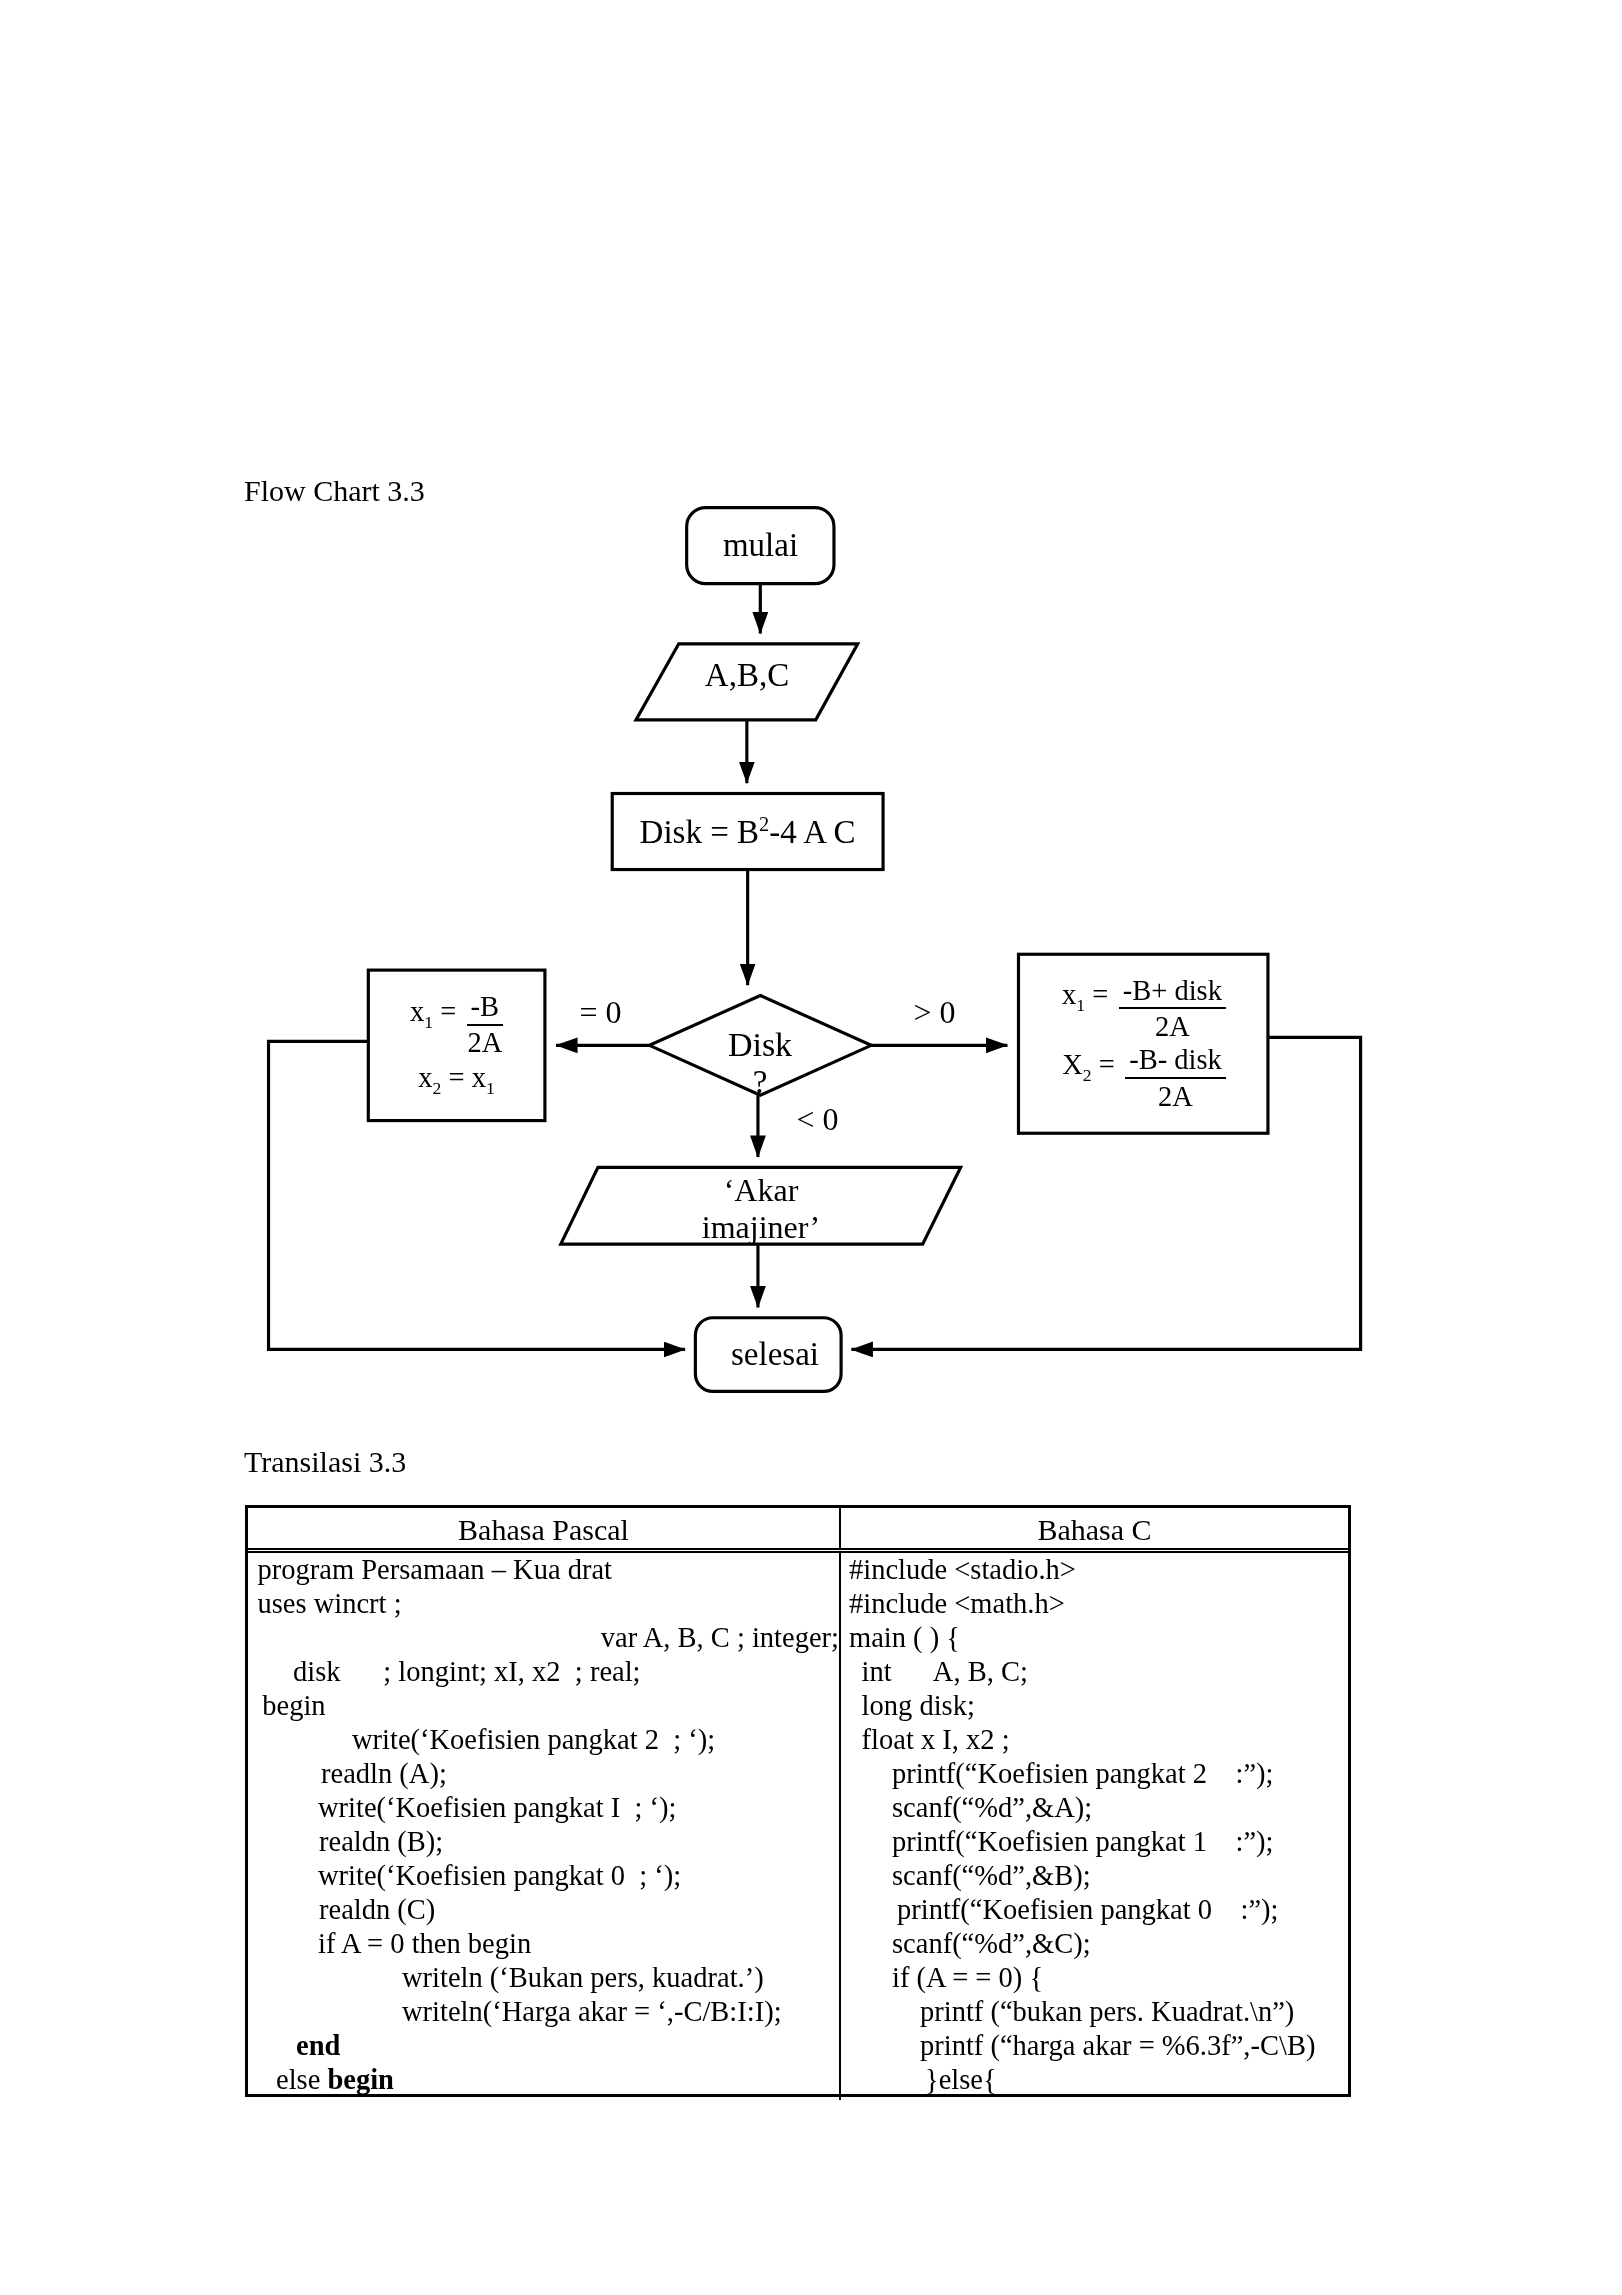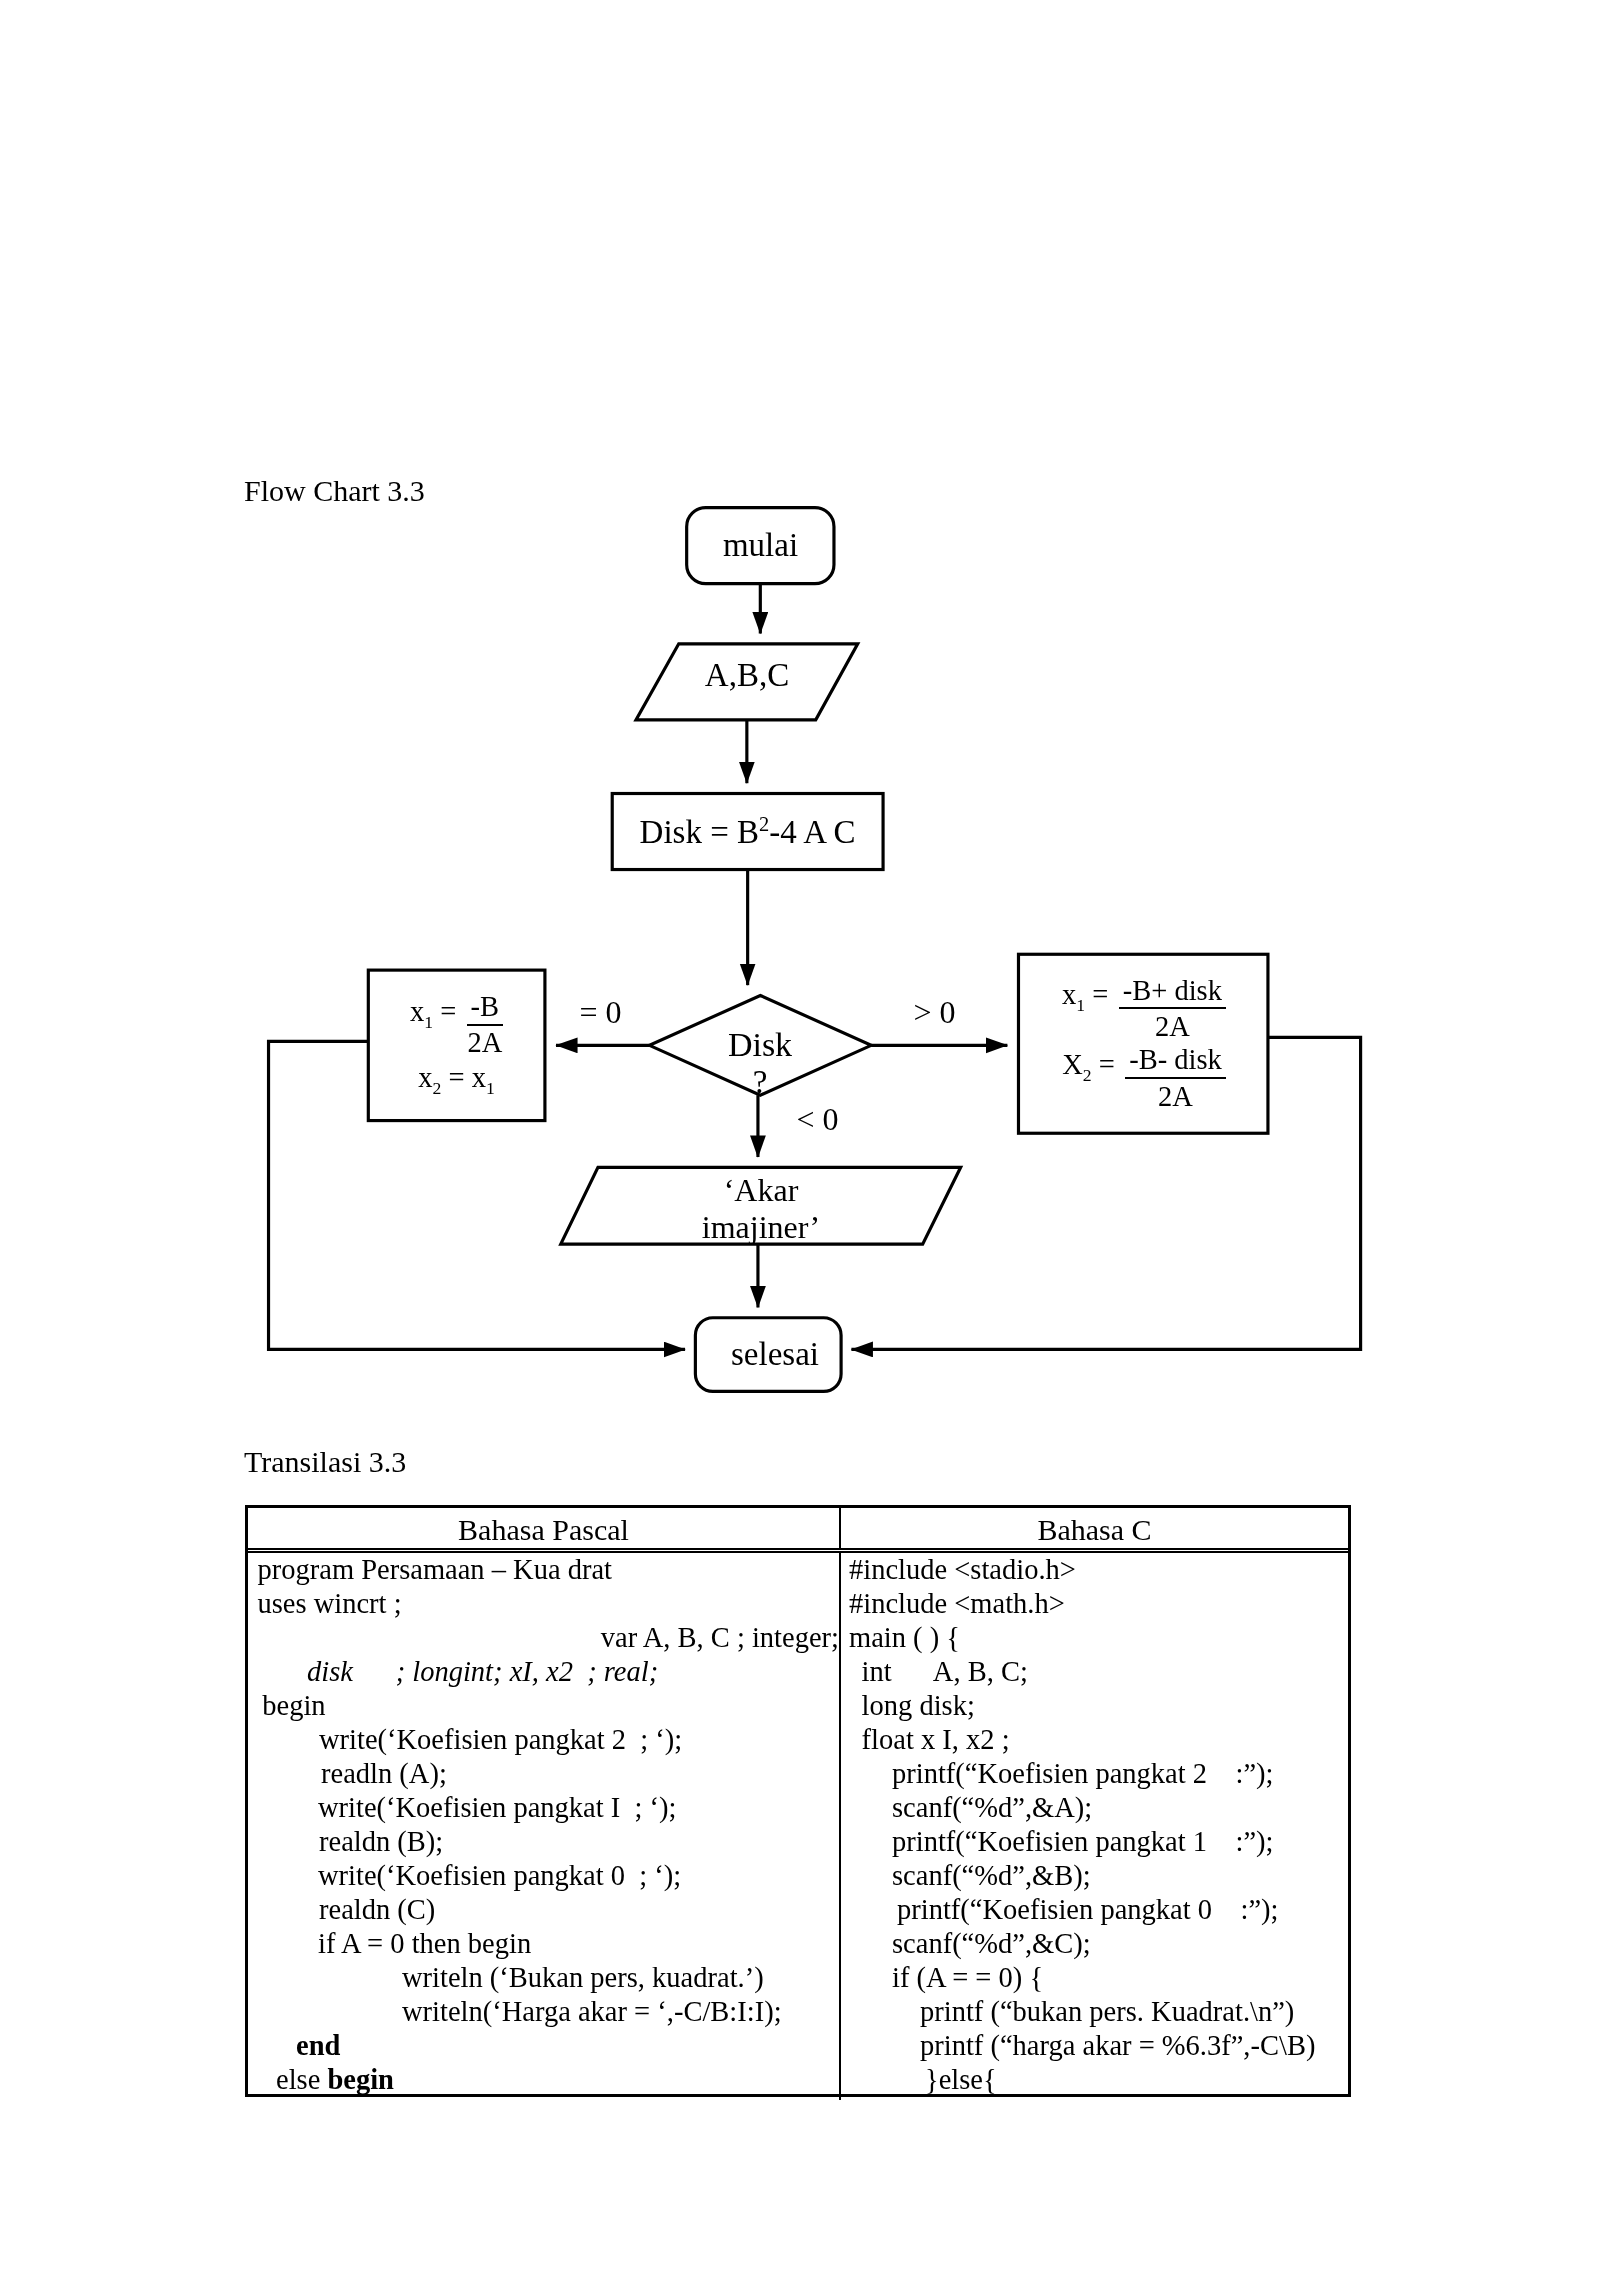--- a/index.html
+++ b/index.html
@@ -124,23 +124,23 @@
     <div class="code-head">
       <div class="hdr-pascal">Bahasa Pascal</div>
       <div class="hdr-c">Bahasa C</div>
     </div>
     <div class="code-body">
       <div class="code-col left">
 
       <div class="code-line" style="padding-left: 9.5px;"><span>program Persamaan – Kua drat</span></div>
           <div class="code-line" style="padding-left: 9.5px;"><span>uses wincrt ;</span></div>
           <div class="code-line" style="padding-left: 9.5px; text-align: right;"><span>var A, B, C ; integer;</span></div>
-          <div class="code-line" style="padding-left: 59px; font-style: italic;"><span>disk      ; longint; xI, x2  ; real;</span></div>
+          <div class="code-line" style="padding-left: 45px;"><span>disk      ; longint; xI, x2  ; real;</span></div>
           <div class="code-line" style="padding-left: 14.3px;"><span>begin</span></div>
-          <div class="code-line" style="padding-left: 71px;"><span>write(‘Koefisien pangkat 2  ; ‘);</span></div>
+          <div class="code-line" style="padding-left: 104px;"><span>write(‘Koefisien pangkat 2  ; ‘);</span></div>
           <div class="code-line" style="padding-left: 73px;"><span>readln (A);</span></div>
           <div class="code-line" style="padding-left: 70px;"><span>write(‘Koefisien pangkat I  ; ‘);</span></div>
           <div class="code-line" style="padding-left: 71px;"><span>realdn (B);</span></div>
           <div class="code-line" style="padding-left: 70px;"><span>write(‘Koefisien pangkat 0  ; ‘);</span></div>
           <div class="code-line" style="padding-left: 71px;"><span>realdn (C)</span></div>
           <div class="code-line" style="padding-left: 70px;"><span>if A = 0 then begin</span></div>
           <div class="code-line" style="padding-left: 154px;"><span>writeln (‘Bukan pers, kuadrat.’)</span></div>
           <div class="code-line" style="padding-left: 154px;"><span>writeln(‘Harga akar = ‘,-C/B:I:I);</span></div>
           <div class="code-line" style="padding-left: 48px;"><span style="font-weight: 700;">end</span></div>
           <div class="code-line" style="padding-left: 28px;"><span>else </span><span style="font-weight: 700;">begin</span></div>

